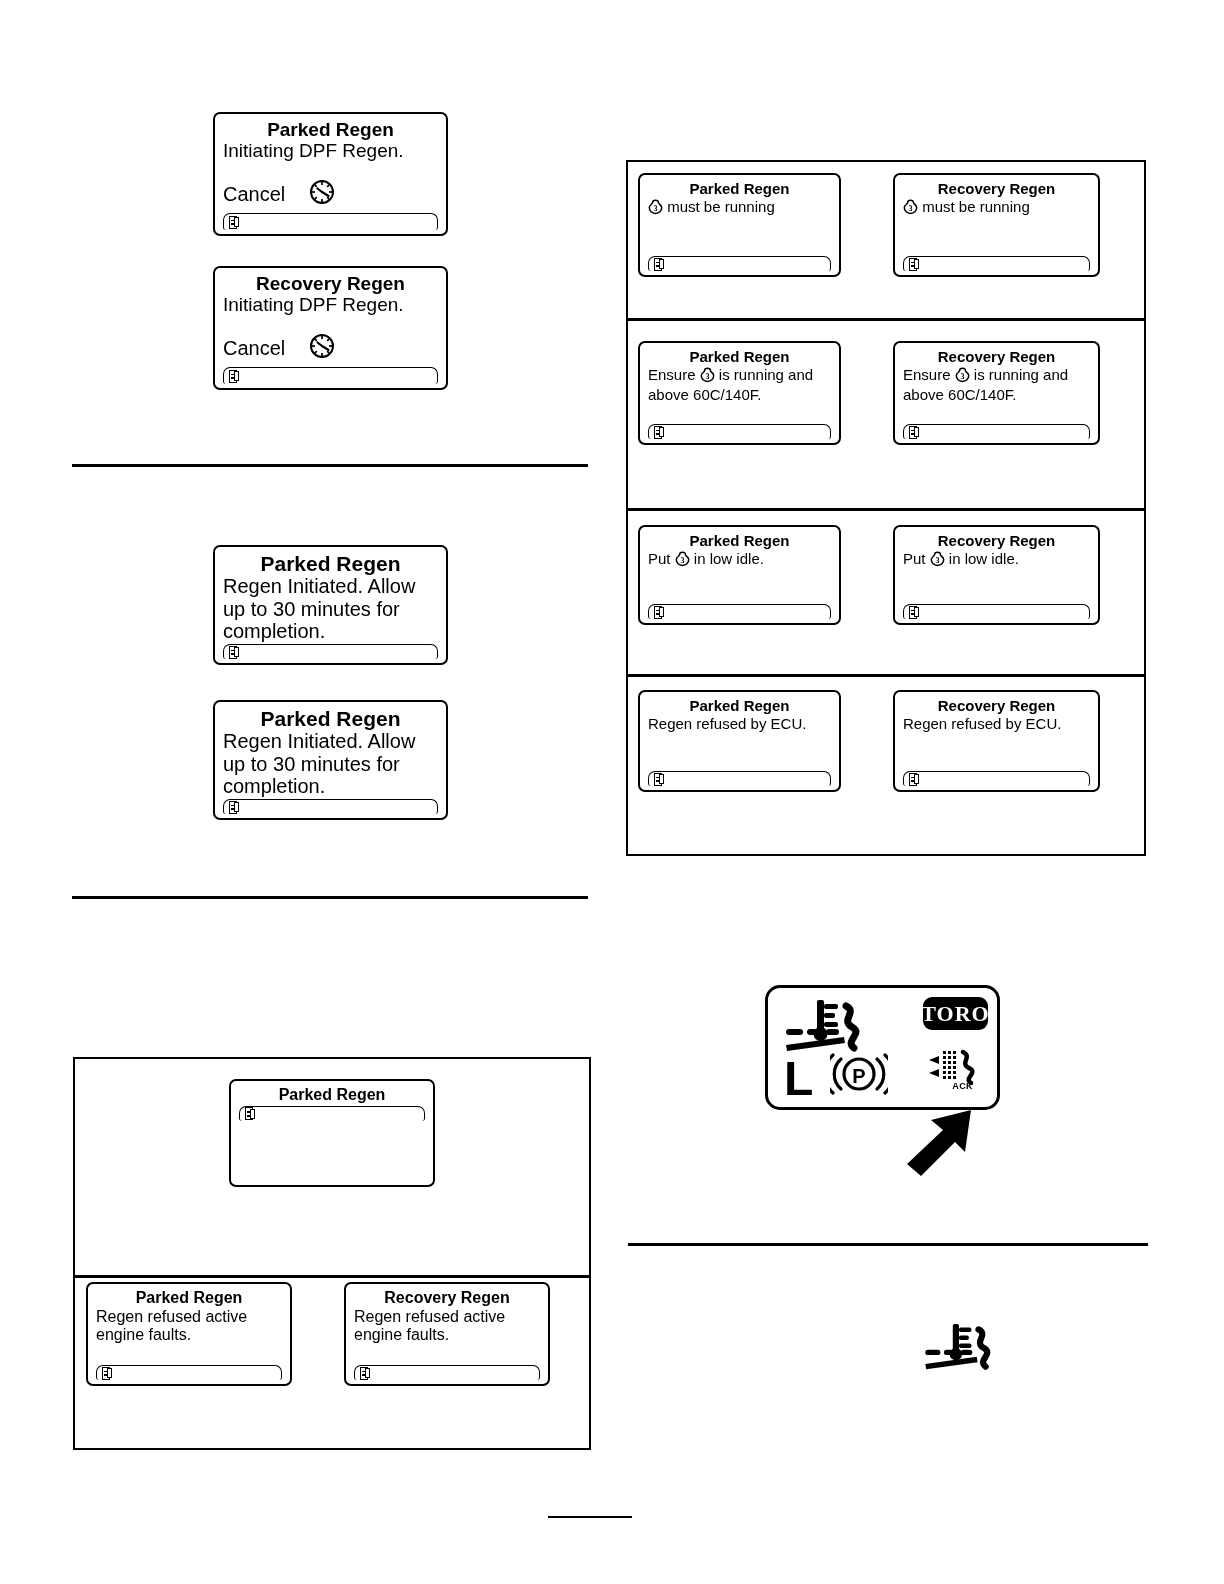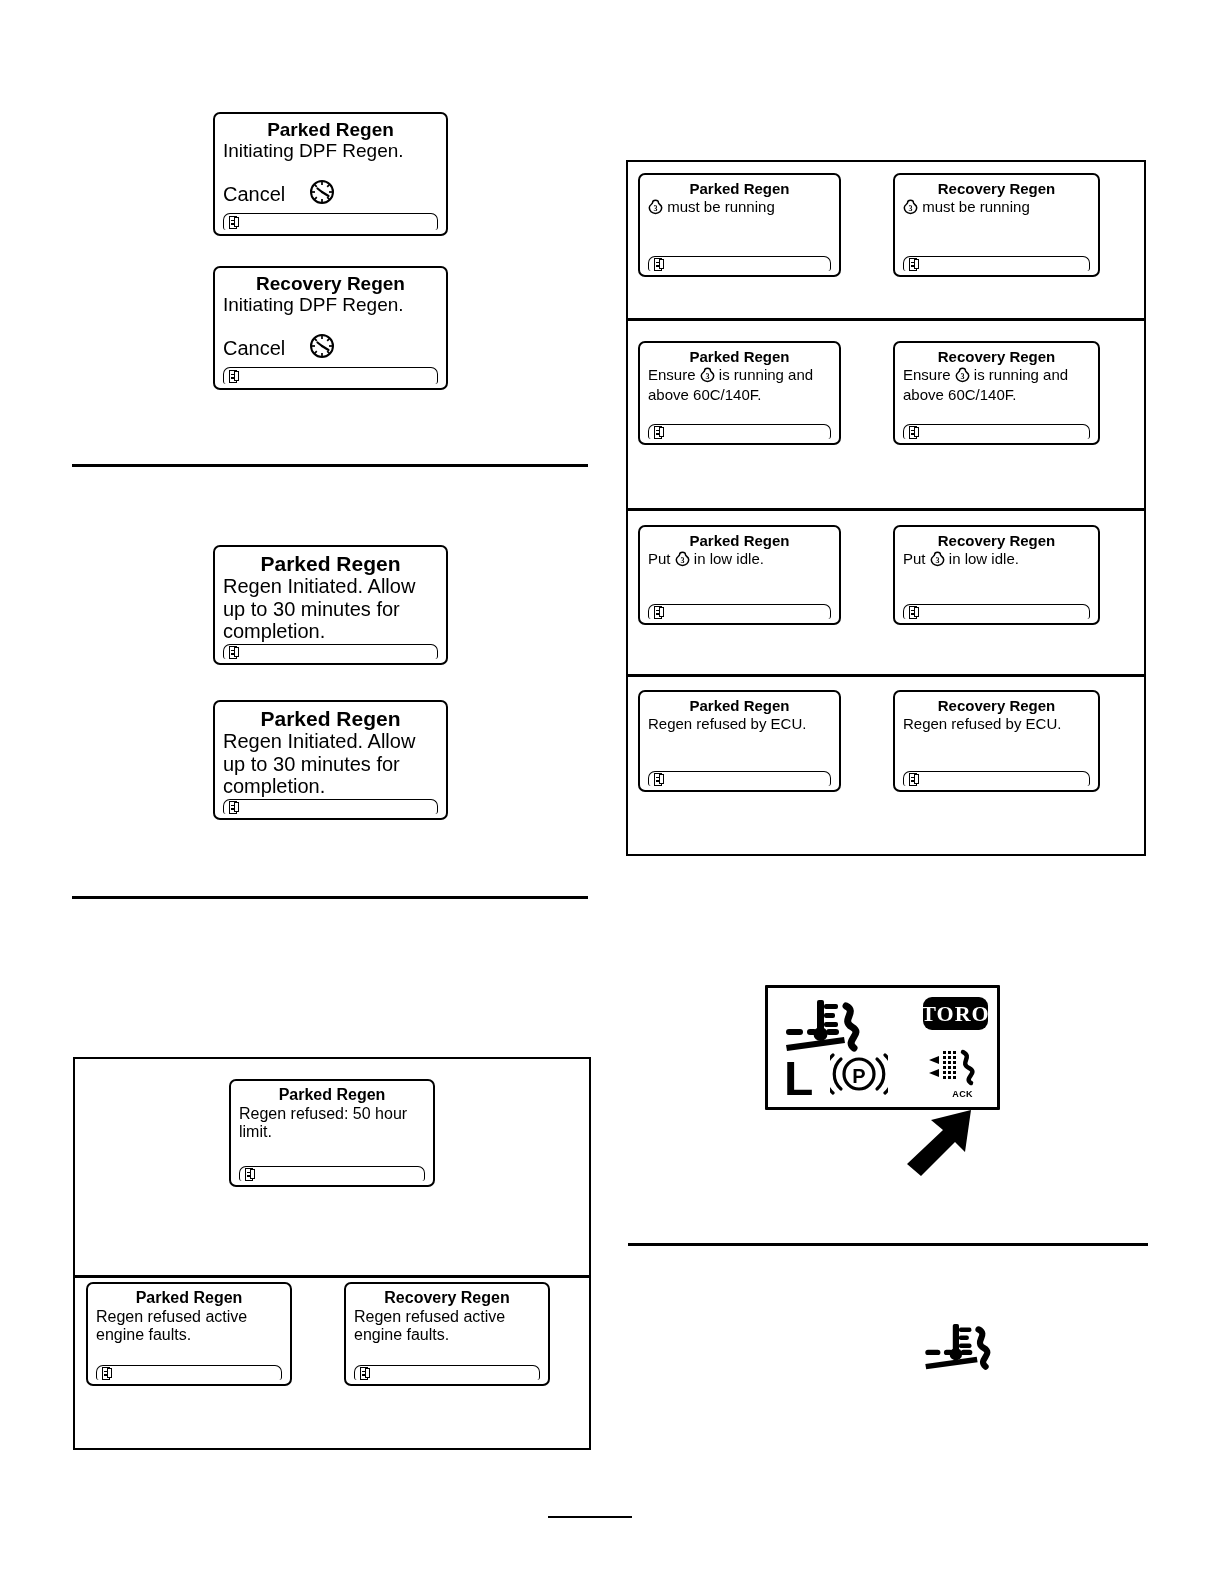--- a/index.html
+++ b/index.html
@@ -64,21 +64,21 @@
 
   
   .panel { position:absolute; border:2.5px solid #000; background:#fff; }
   .hsep  { position:absolute; background:#000; height:2.5px; }
   .rule  { position:absolute; background:#000; height:2.5px; }
 
   
   .decal {
     position:absolute;
     border:3px solid #000;
-    border-radius:1px;
+    border-radius:15px;
     background:#fff;
   }
   .toro-badge {
     position:absolute;
     background:#000;
     border-radius:9px;
     color:#fff;
     font-family:"Liberation Serif", serif;
     font-weight:bold;
     letter-spacing:1px;
@@ -335,21 +335,20 @@
         <i class="bar2"></i>
       </span>
   </div>
 </div>
 
 <div class="panel" style="left:73px; top:1057px; width:518px; height:393px;"></div>
 <div class="hsep" style="left:73px; top:1275px; width:518px;"></div>
 
 <div class="lcd" style="left:229px; top:1079px; width:206px; height:108px;">
   <div class="lcd-title" style="font-size:16px;">Parked Regen</div>
-  <div class="lcd-body" style="font-size:16px; margin-top:1px; line-height:1.15;">Regen refused: 50 hour limit.</div>
   <div class="softbar thin lcd-bottom">
     <span class="door-ico">
         <i class="fr"></i>
         <i class="pg"></i>
         <i class="bar1"></i>
         <i class="bar2"></i>
       </span>
   </div>
 </div>
 
@@ -445,21 +444,21 @@
           <rect x="14" y="28" width="3" height="3"></rect>
             <rect x="19" y="28" width="3" height="3"></rect>
             <rect x="24" y="28" width="3" height="3"></rect>
         </g>
 
         <path d="M34 4 C44 9 30 15 40 20 C50 25 34 30 42 35" fill="none" stroke="#000" stroke-width="4.5" stroke-linecap="round"></path>
       </g>
     </svg>
   </span>
 
-  <div class="ack-label" style="right:24px; bottom:8px;">ACK</div>
+  <div class="ack-label" style="right:24px; bottom:16px;">ACK</div>
 </div>
 
 <span class="abs" style="left:893px; top:1106px;">
   <svg width="84" height="72" viewBox="0 0 84 72">
     <path d="M78 4 L38 14 L50 24 L14 58 L28 70 L62 36 L72 46 Z" fill="#000"></path>
   </svg>
 </span>
 
 <div class="rule" style="left:628px; top:1243px; width:520px;"></div>
 

